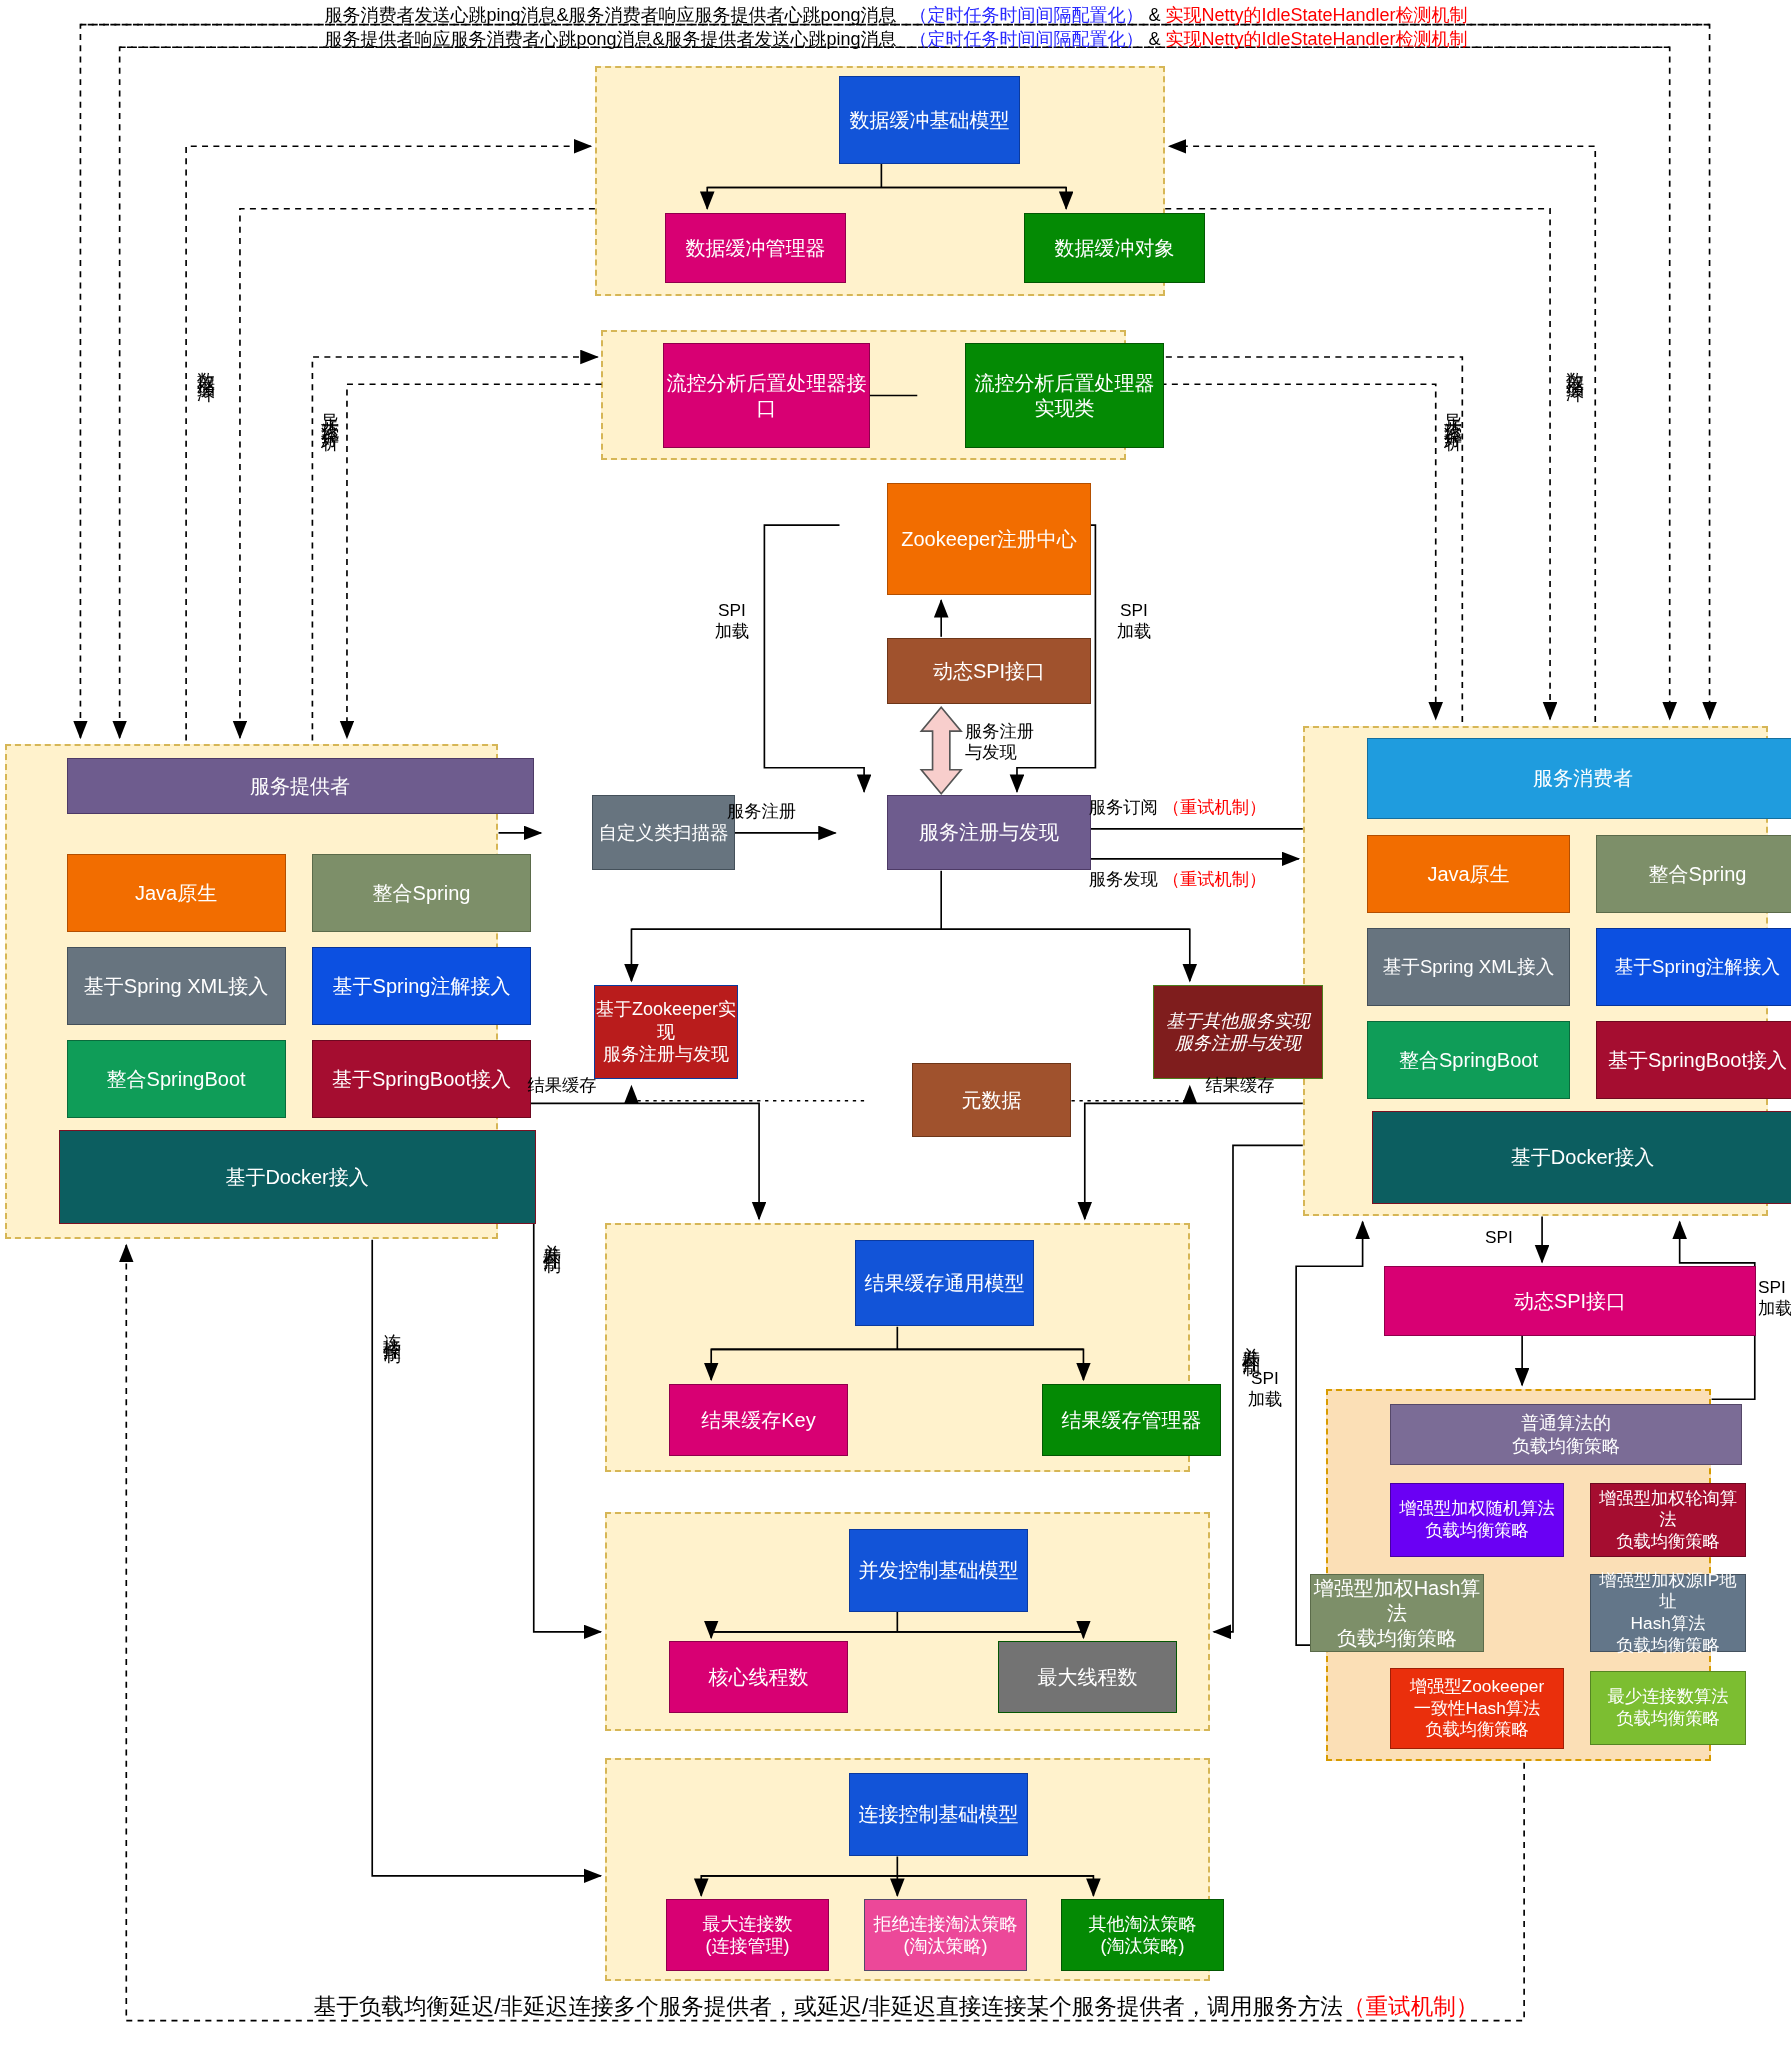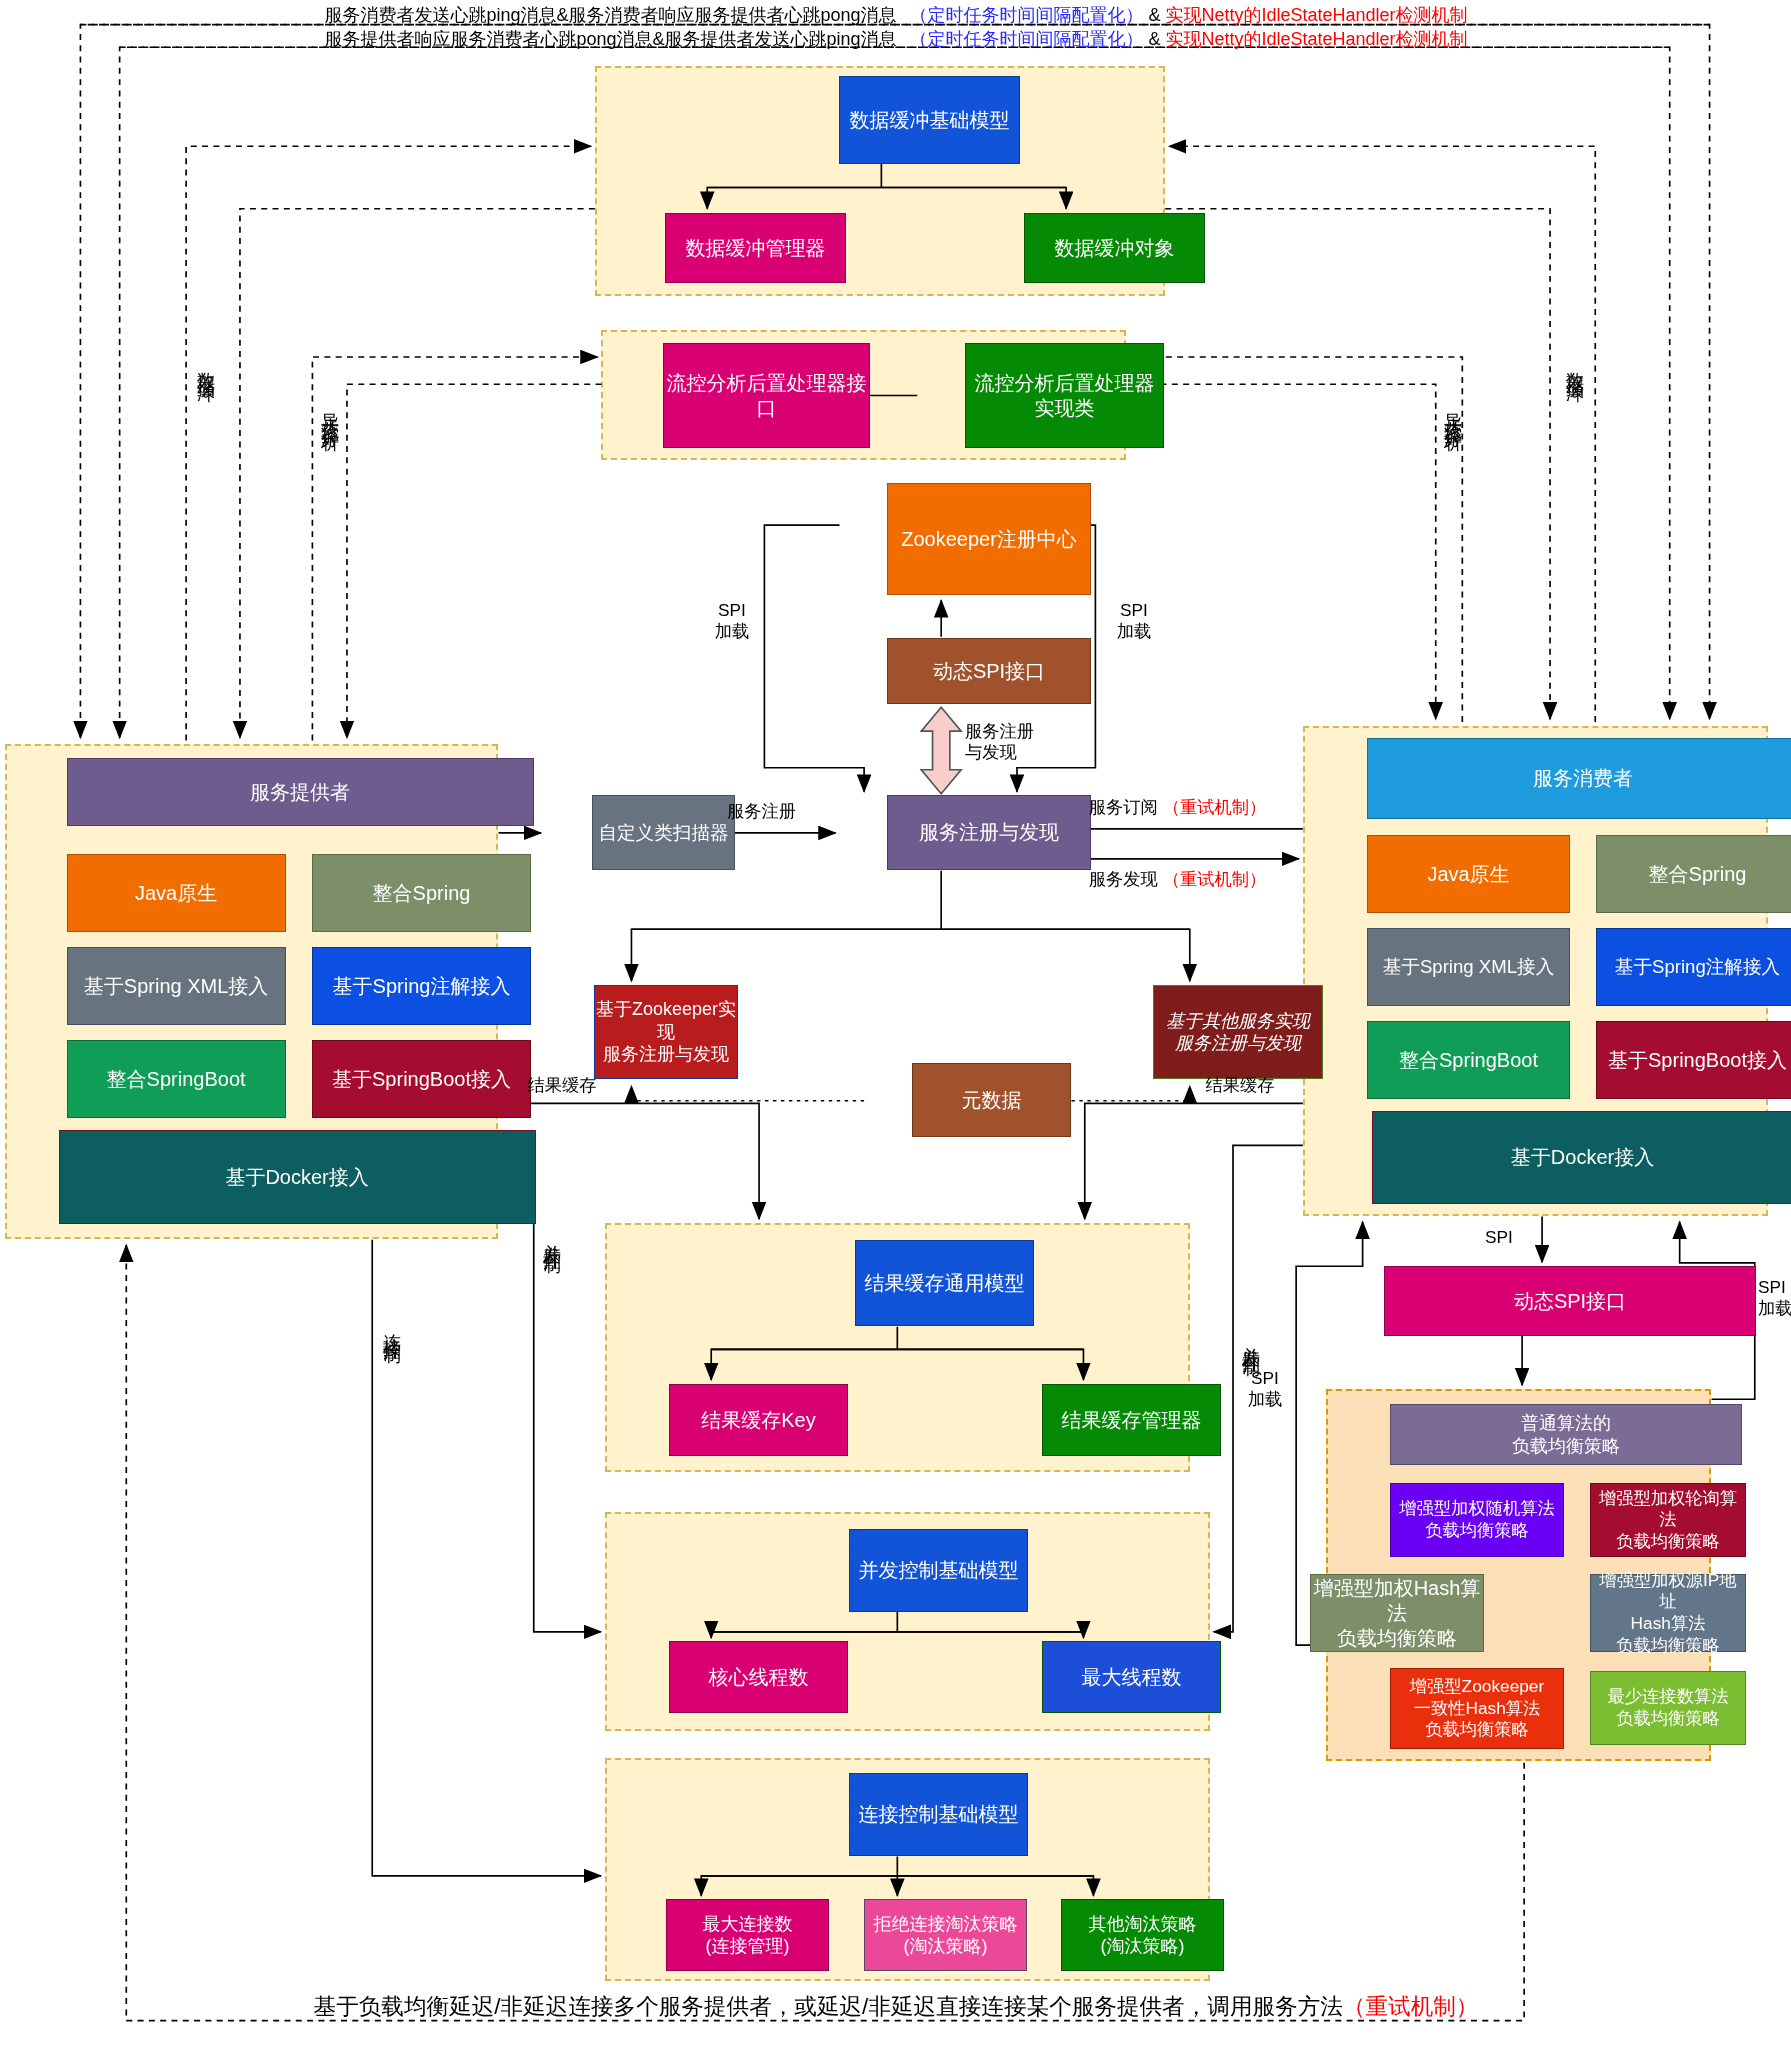--- a/index.html
+++ b/index.html
@@ -123,21 +123,21 @@
   <div class="box" style="left:839px;top:483px;width:204px;height:112px;background:#F26D00;border-color:#B34F00;">Zookeeper注册中心</div>
   <div class="box" style="left:839px;top:638px;width:204px;height:66px;background:#A0522D;border-color:#6D3619;">动态SPI接口</div>
   <div class="box" style="left:839px;top:795px;width:204px;height:75px;background:#6E5C8E;border-color:#4D3A66;">服务注册与发现</div>
   <div class="box" style="left:544px;top:795px;width:143px;height:75px;background:#67747F;border-color:#44505A;font-size:18.6px;">自定义类扫描器</div>
   <div class="box" style="left:546px;top:985px;width:144px;height:94px;background:#b91c1c;border-color:#0B3A9E;font-size:18px;">基于Zookeeper实现
 服务注册与发现</div>
   <div class="box" style="left:1105px;top:985px;width:170px;height:94px;background:#7f1d1d;border-color:#4E7D1D;font-size:18px;font-style:italic;">基于其他服务实现
 服务注册与发现</div>
   <div class="box" style="left:864px;top:1063px;width:159px;height:74px;background:#A0522D;border-color:#6D3619;">元数据</div>
 
-  <div class="box" style="left:18.6px;top:758px;width:467px;height:68px;background:#6E5C8E;border-color:#4D3A66;">服务提供者</div>
+  <div class="box" style="left:18.6px;top:758px;width:467px;height:56px;background:#6E5C8E;border-color:#4D3A66;">服务提供者</div>
   <div class="box" style="left:18.6px;top:854px;width:219px;height:78px;background:#F26D00;border-color:#B34F00;">Java原生</div>
   <div class="box" style="left:264px;top:854px;width:219px;height:78px;background:#7D8F69;border-color:#5B6B4A;">整合Spring</div>
   <div class="box" style="left:18.6px;top:947px;width:219px;height:78px;background:#67747F;border-color:#44505A;">基于Spring XML接入</div>
   <div class="box" style="left:264px;top:947px;width:219px;height:78px;background:#0C50E1;border-color:#07349A;">基于Spring注解接入</div>
   <div class="box" style="left:18.6px;top:1040px;width:219px;height:78px;background:#0F9D58;border-color:#0A6B3C;">整合SpringBoot</div>
   <div class="box" style="left:264px;top:1040px;width:219px;height:78px;background:#A50D30;border-color:#6E0820;">基于SpringBoot接入</div>
   <div class="box" style="left:10.6px;top:1130px;width:477px;height:94px;background:#0C5E60;border-color:#7A1022;">基于Docker接入</div>
 
   <div class="box" style="left:1319px;top:738px;width:432px;height:81px;background:#1F9CDE;border-color:#156F9E;">服务消费者</div>
   <div class="box" style="left:1319px;top:835px;width:203px;height:78px;background:#F26D00;border-color:#B34F00;">Java原生</div>
@@ -147,21 +147,21 @@
   <div class="box" style="left:1319px;top:1021px;width:203px;height:78px;background:#0F9D58;border-color:#0A6B3C;">整合SpringBoot</div>
   <div class="box" style="left:1548px;top:1021px;width:203px;height:78px;background:#A50D30;border-color:#6E0820;">基于SpringBoot接入</div>
   <div class="box" style="left:1324px;top:1111px;width:421px;height:93px;background:#0C5E60;border-color:#7A1022;">基于Docker接入</div>
 
   <div class="box" style="left:807px;top:1240px;width:179px;height:86px;background:#1254D8;border-color:#0B3A9E;">结果缓存通用模型</div>
   <div class="box" style="left:621px;top:1384px;width:179px;height:72px;background:#D80073;border-color:#8F004C;">结果缓存Key</div>
   <div class="box" style="left:994px;top:1384px;width:179px;height:72px;background:#048A04;border-color:#035703;">结果缓存管理器</div>
 
   <div class="box" style="left:801px;top:1529px;width:179px;height:83px;background:#1254D8;border-color:#0B3A9E;">并发控制基础模型</div>
   <div class="box" style="left:621px;top:1641px;width:179px;height:72px;background:#D80073;border-color:#8F004C;">核心线程数</div>
-  <div class="box" style="left:994px;top:1641px;width:179px;height:72px;background:#1d4ed8;border-color:#035703;">最大线程数</div>
+  <div class="box" style="left:950px;top:1641px;width:179px;height:72px;background:#737373;border-color:#035703;">最大线程数</div>
 
   <div class="box" style="left:801px;top:1773px;width:179px;height:83px;background:#1254D8;border-color:#0B3A9E;">连接控制基础模型</div>
   <div class="box" style="left:618px;top:1899px;width:163px;height:72px;background:#D80073;border-color:#8F004C;font-size:18px;">最大连接数
 (连接管理)</div>
   <div class="box" style="left:816px;top:1899px;width:163px;height:72px;background:#ec4899;border-color:#554869;font-size:18px;">拒绝连接淘汰策略
 (淘汰策略)</div>
   <div class="box" style="left:1013px;top:1899px;width:163px;height:72px;background:#048A04;border-color:#035703;font-size:18px;">其他淘汰策略
 (淘汰策略)</div>
 
   <div class="box" style="left:1336px;top:1266px;width:372px;height:70px;background:#D80073;border-color:#8F004C;">动态SPI接口</div>

